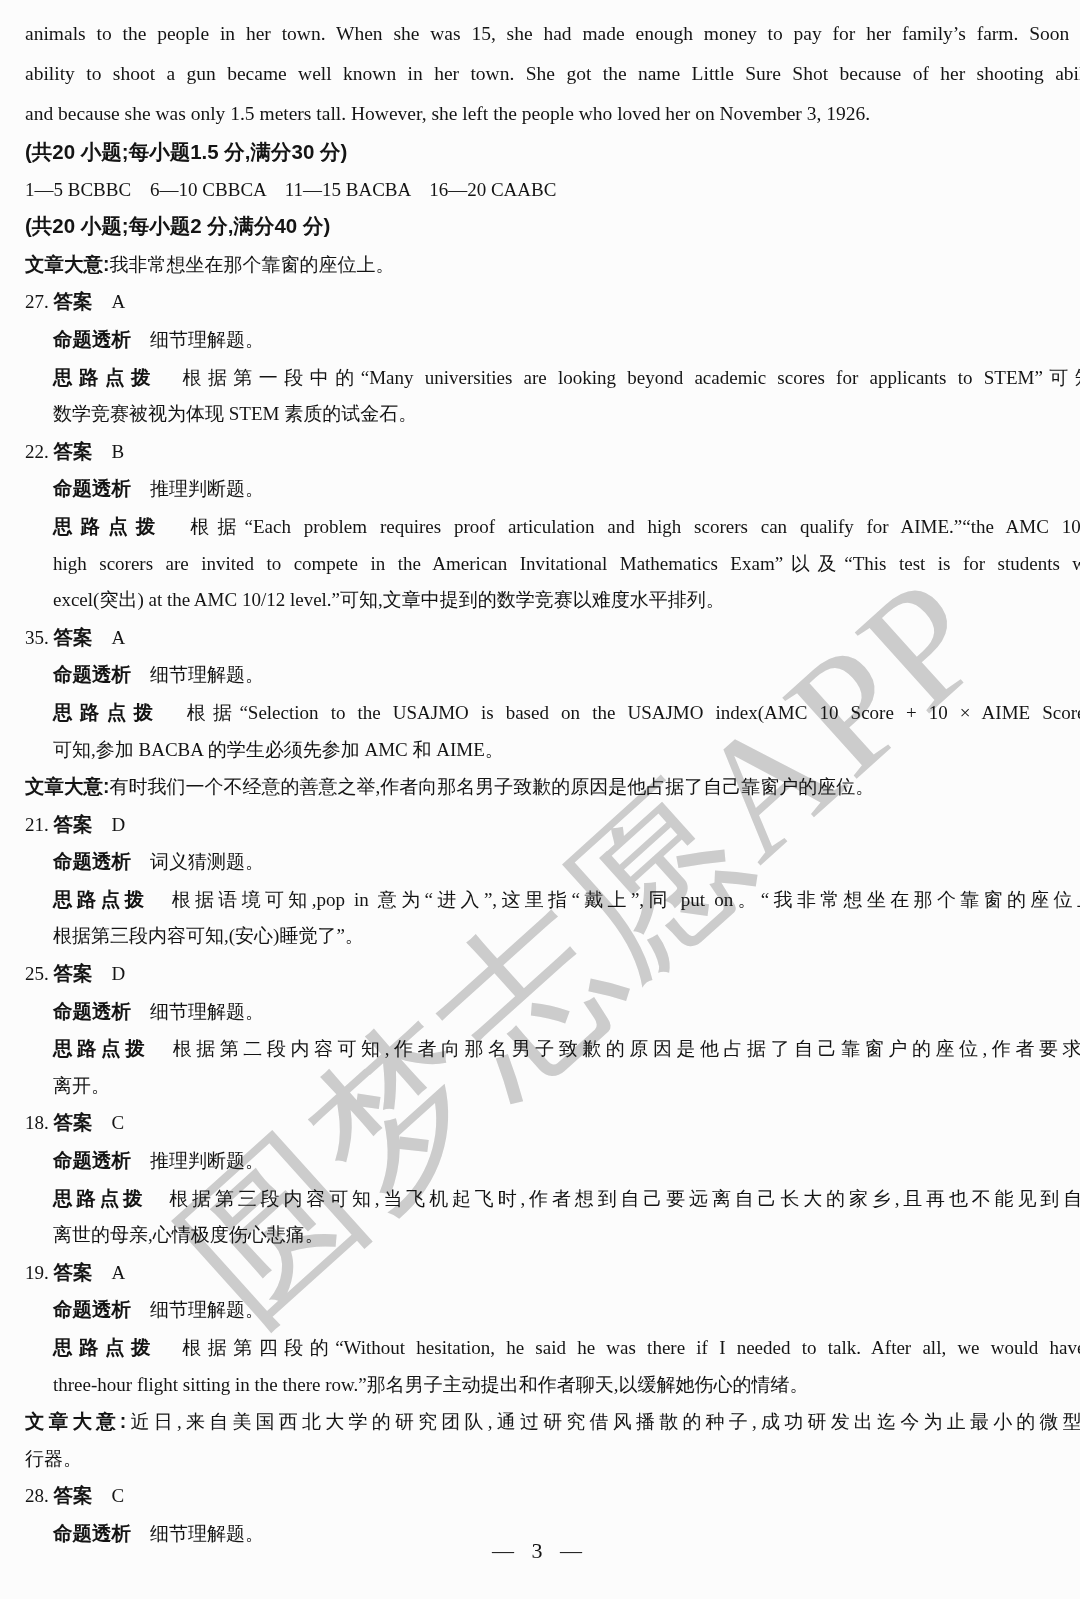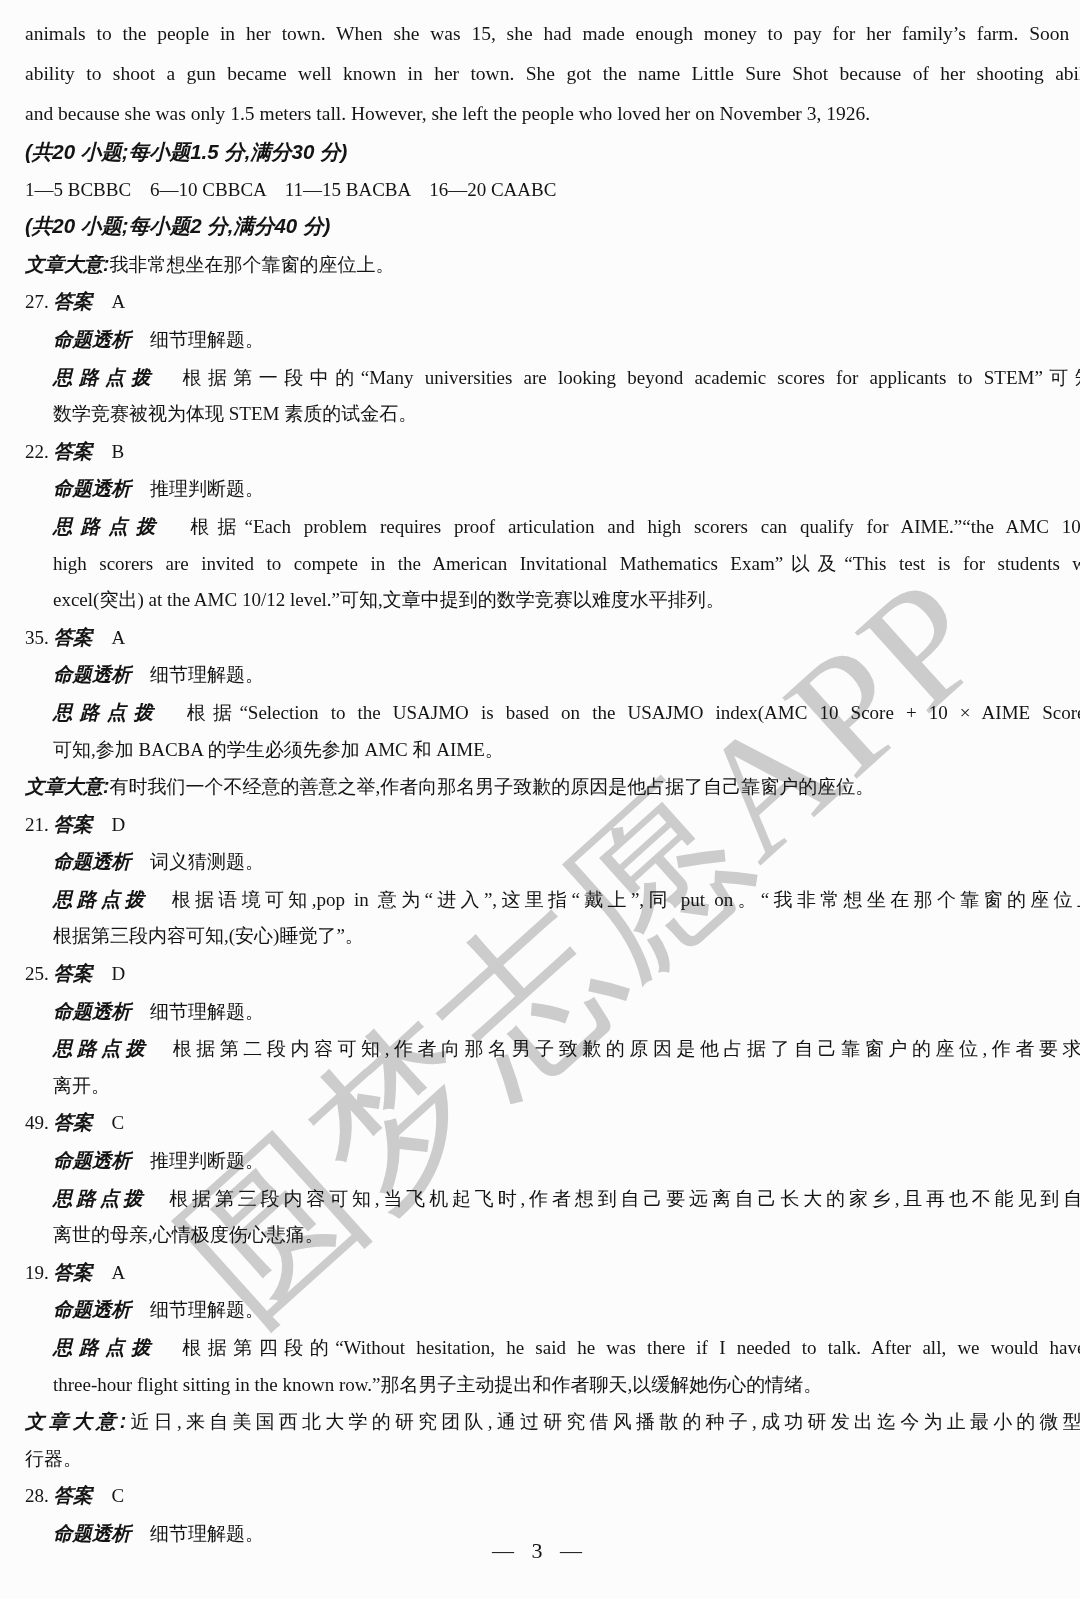--- a/index.html
+++ b/index.html
@@ -42,21 +42,20 @@
     text-align: left;
   }
   .line.en { line-height: 40px; font-size: 19.5px; }
   .line.indent1 { padding-left: 28px; }
   .line.fill { text-align: justify; text-align-last: justify; }
   .seg { }
   .seg.bold {
     font-family: "Liberation Sans", "DejaVu Sans", sans-serif;
     font-weight: 700;
     font-size: 19.5px;
-    font-style: italic;
   }
   .line.header .seg { font-size: 20.5px; }
   .page-num {
     position: absolute;
     left: 0; top: 1538px;
     width: 1080px;
     text-align: center;
     font-size: 22px;
     letter-spacing: 6px;
     z-index: 1;
@@ -90,27 +89,27 @@
       <div class="line indent1"><span class="seg">可知,参加 BACBA 的学生必须先参加 AMC 和 AIME。</span></div>
       <div class="line"><span class="seg bold">文章大意:</span><span class="seg">有时我们一个不经意的善意之举,作者向那名男子致歉的原因是他占据了自己靠窗户的座位。</span></div>
       <div class="line"><span class="seg">21. </span><span class="seg bold">答案</span><span class="seg">　D</span></div>
       <div class="line indent1"><span class="seg bold">命题透析</span><span class="seg">　词义猜测题。</span></div>
       <div class="line indent1 fill"><span class="seg bold">思路点拨</span><span class="seg">　根据语境可知,pop in 意为“进入”,这里指“戴上”,同 put on。“我非常想坐在那个靠窗的座位上,</span></div>
       <div class="line indent1"><span class="seg">根据第三段内容可知,(安心)睡觉了”。</span></div>
       <div class="line"><span class="seg">25. </span><span class="seg bold">答案</span><span class="seg">　D</span></div>
       <div class="line indent1"><span class="seg bold">命题透析</span><span class="seg">　细节理解题。</span></div>
       <div class="line indent1 fill"><span class="seg bold">思路点拨</span><span class="seg">　根据第二段内容可知,作者向那名男子致歉的原因是他占据了自己靠窗户的座位,作者要求他</span></div>
       <div class="line indent1"><span class="seg">离开。</span></div>
-      <div class="line"><span class="seg">49. </span><span class="seg bold">答案</span><span class="seg">　C</span></div>
+      <div class="line"><span class="seg">18. </span><span class="seg bold">答案</span><span class="seg">　C</span></div>
       <div class="line indent1"><span class="seg bold">命题透析</span><span class="seg">　推理判断题。</span></div>
       <div class="line indent1 fill"><span class="seg bold">思路点拨</span><span class="seg">　根据第三段内容可知,当飞机起飞时,作者想到自己要远离自己长大的家乡,且再也不能见到自己</span></div>
       <div class="line indent1"><span class="seg">离世的母亲,心情极度伤心悲痛。</span></div>
       <div class="line"><span class="seg">19. </span><span class="seg bold">答案</span><span class="seg">　A</span></div>
       <div class="line indent1"><span class="seg bold">命题透析</span><span class="seg">　细节理解题。</span></div>
       <div class="line indent1 fill"><span class="seg bold">思路点拨</span><span class="seg">　根据第四段的“Without hesitation, he said he was there if I needed to talk.  After all, we would have a</span></div>
-      <div class="line indent1"><span class="seg">three-hour flight sitting in the known row.”那名男子主动提出和作者聊天,以缓解她伤心的情绪。</span></div>
+      <div class="line indent1"><span class="seg">three-hour flight sitting in the there row.”那名男子主动提出和作者聊天,以缓解她伤心的情绪。</span></div>
       <div class="line fill"><span class="seg bold">文章大意:</span><span class="seg">近日,来自美国西北大学的研究团队,通过研究借风播散的种子,成功研发出迄今为止最小的微型飞</span></div>
       <div class="line"><span class="seg">行器。</span></div>
       <div class="line"><span class="seg">28. </span><span class="seg bold">答案</span><span class="seg">　C</span></div>
       <div class="line indent1"><span class="seg bold">命题透析</span><span class="seg">　细节理解题。</span></div>
     </div>
   <div class="page-num">— 3 —</div>
 </div>
 
 </body></html>

